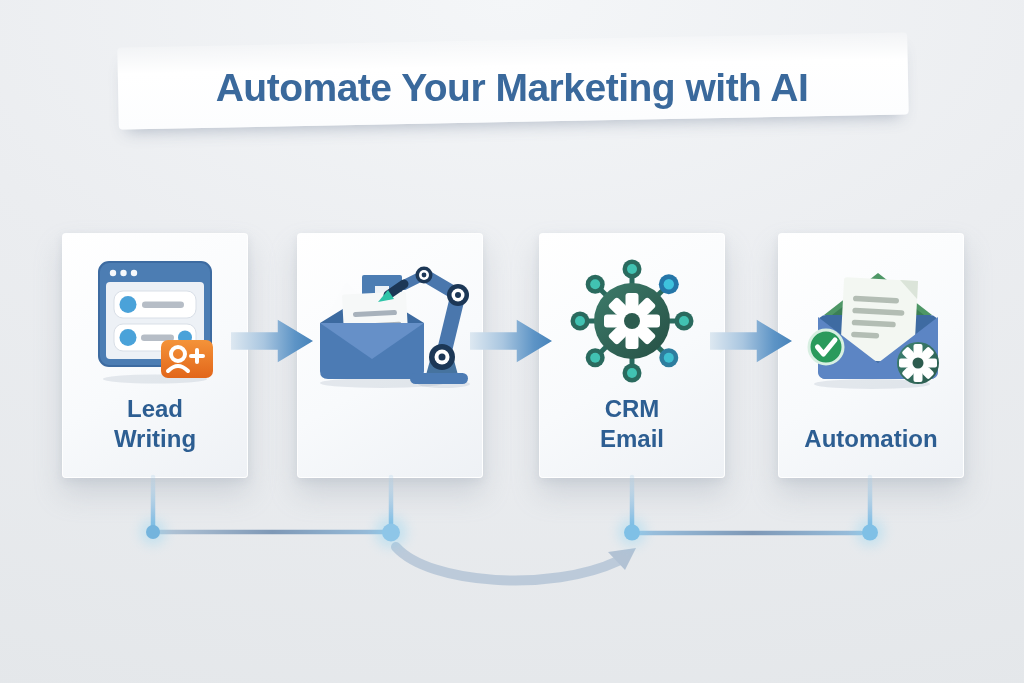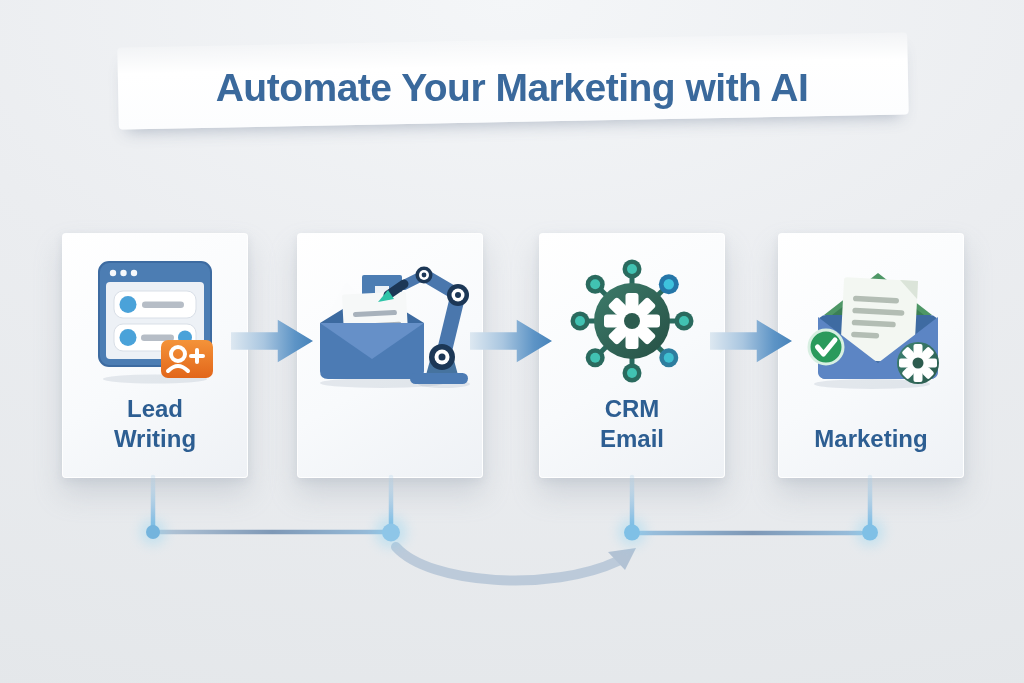--- a/index.html
+++ b/index.html
@@ -243,21 +243,21 @@
             <rect x="-4.5" y="-19" width="9" height="10" rx="2" transform="rotate(180)"></rect>
             <rect x="-4.5" y="-19" width="9" height="10" rx="2" transform="rotate(225)"></rect>
             <rect x="-4.5" y="-19" width="9" height="10" rx="2" transform="rotate(270)"></rect>
             <rect x="-4.5" y="-19" width="9" height="10" rx="2" transform="rotate(315)"></rect>
           </g>
           <circle cx="128" cy="110" r="5.5" fill="#2d5c4f"></circle>
         </g>
       </svg>
     </div>
     <div class="step-label">
-      <span>Marketing</span>
+      <span>Automation</span>
     </div>
   </div>
 
   <div class="flow-arrow" id="arrow-1"></div>
   <div class="flow-arrow" id="arrow-2"></div>
   <div class="flow-arrow" id="arrow-3"></div>
 
   <svg id="bottom-flow" width="1024" height="683" viewBox="0 0 1024 683">
     <defs>
       <linearGradient id="stemGrad" x1="0" y1="476" x2="0" y2="531" gradientUnits="userSpaceOnUse">

